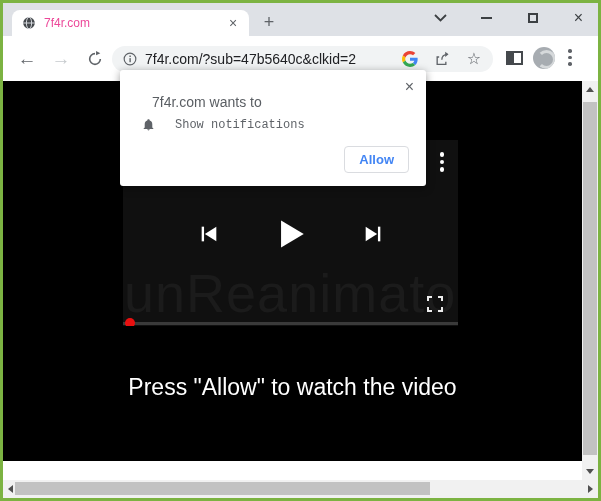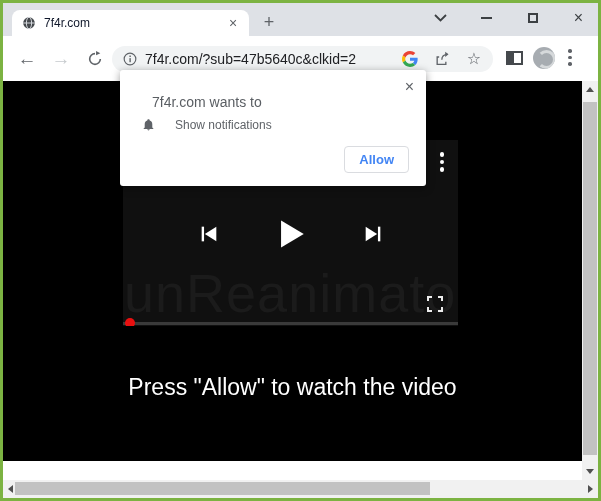--- a/index.html
+++ b/index.html
@@ -11,21 +11,21 @@
     border:3px solid #7cb342; background:#fff; overflow:hidden;
   }
 
   
   .tabstrip { position:absolute; left:0; top:0; width:595px; height:33px; background:#dee1e6; }
   .tab {
     position:absolute; left:9px; top:7px; width:237px; height:26px;
     background:#fff; border-radius:8px 8px 0 0;
     display:flex; align-items:center; padding:0 8px 0 10px; cursor:default;
   }
-  .tab-title { font-size:12px; color:#0f172a; margin-left:8px; white-space:nowrap; }
+  .tab-title { font-size:12px; color:#ec4899; margin-left:8px; white-space:nowrap; }
   .tab-close { margin-left:auto; color:#5f6368; font-size:14px; line-height:14px; width:16px; text-align:center; cursor:pointer; }
   .newtab-btn {
     position:absolute; left:255px; top:9px; width:22px; height:22px;
     color:#5f6368; font-size:18px; line-height:21px; text-align:center; border-radius:50%; cursor:pointer;
   }
   .win-controls { position:absolute; right:12px; top:0; height:30px; display:flex; align-items:center; gap:31px; }
   .win-btn { width:15px; height:15px; display:flex; align-items:center; justify-content:center; color:#3c4043; cursor:pointer; }
   .win-btn .bar { width:11px; height:2px; background:#3c4043; }
   .win-btn .box { width:10px; height:10px; border:2px solid #3c4043; }
   .win-btn.close-x { font-size:16px; }
@@ -65,21 +65,21 @@
   .progress { position:absolute; left:0; bottom:1px; width:100%; height:3px; background:#3a3a3a; cursor:pointer; }
   .progress-dot { position:absolute; left:2px; bottom:-3px; width:10px; height:10px; border-radius:50%; background:#e81010; }
 
   
   .popup {
     position:absolute; left:117px; top:67px; width:306px; height:116px;
     background:#fff; border-radius:3px; box-shadow:0 2px 8px rgba(0,0,0,.4); z-index:10;
   }
   .popup-close { position:absolute; right:12px; top:8px; font-size:16px; color:#5f6368; cursor:pointer; }
   .popup-title { position:absolute; left:32px; top:24px; font-size:14px; color:#5a5e63; }
-  .popup-row { position:absolute; left:22px; top:48px; display:flex; align-items:flex-end; }
+  .popup-row { position:absolute; left:22px; top:48px; display:flex; align-items:flex-end;font-family:Liberation Mono, monospace; }
   .popup-perm { font-size:12px; color:#5f6368; margin-left:20px; }
   .popup-btns { position:absolute; right:17px; bottom:13px; display:flex; gap:24px; }
   .pbtn {
     min-width:55px; height:27px; padding:0 14px; background:#fff;
     border:1px solid #dadce0; border-radius:4px;
     font-family:inherit; font-size:13px; font-weight:700; color:#4285f4; cursor:pointer;
   }
 
   
   .white-strip { position:absolute; left:0; top:458px; width:579px; height:19px; background:#fff; }

